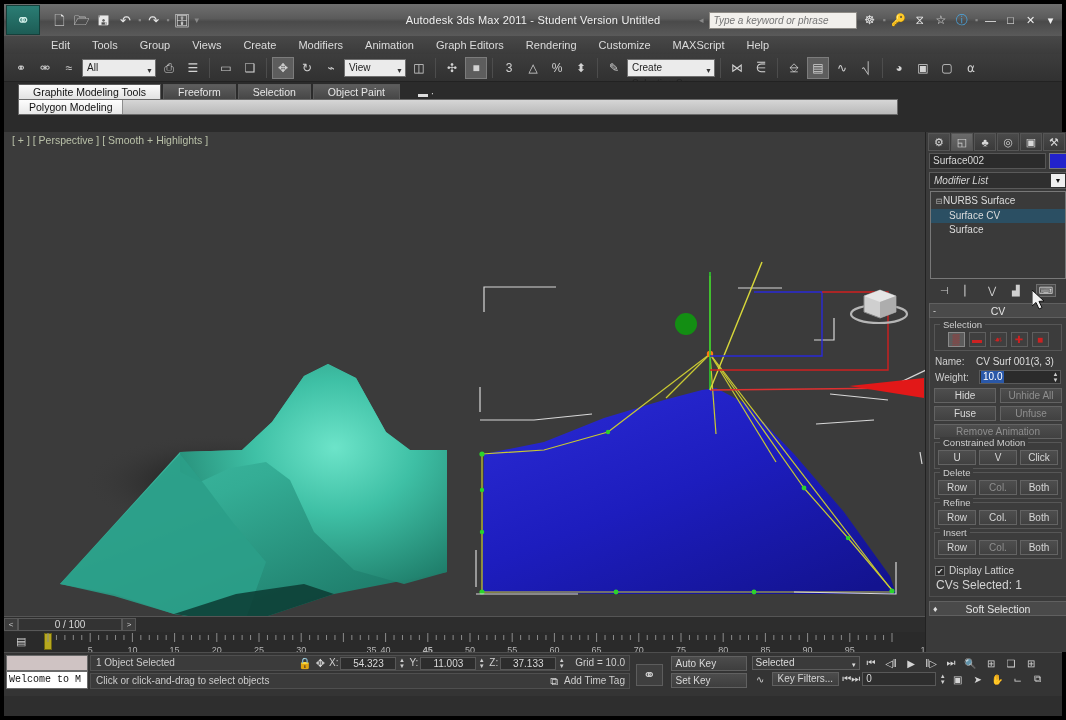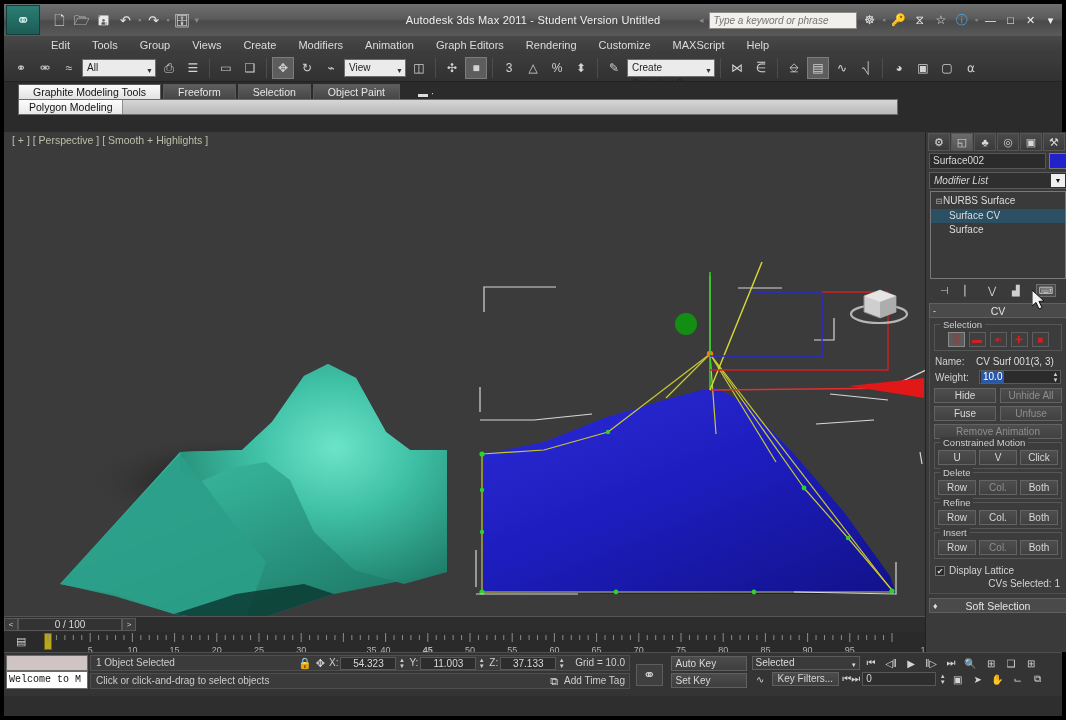--- a/index.html
+++ b/index.html
@@ -217,21 +217,21 @@
     display: flex; align-items: center; justify-content: center;
   }
   .btn.dim { color: #8e8e8e; }
   .btn.wide { width: 100%; }
   .chkrow { display: flex; align-items: center; gap: 4px; padding: 3px 2px 1px; }
   .chk {
     width: 10px; height: 10px; background: #2b2b2b; border: 1px solid #707070;
     color: #dcdcdc; font-size: 8px; line-height: 9px; text-align: center;
   }
   .chkrow .t { color: #d4d4d4; font-size: 10px; }
-  .cvsel { color: #d4d4d4; font-size: 10px; padding: 1px 3px; text-align: right; }
+  .cvsel { color: #d4d4d4; font-size: 12px; padding: 1px 3px; }
 
   
   .timeline {
     position: absolute; left: 0; top: 612px; width: 921px; height: 36px;
     background: #2d2d2d; border-top: 1px solid #555;
   }
   .trackrow { display: flex; align-items: center; height: 15px; }
   .navbtn {
     width: 14px; height: 13px; background: #3d3d3d; border: 1px solid #585858;
     color: #d0d0d0; font-size: 8px; display: flex; align-items: center; justify-content: center;

